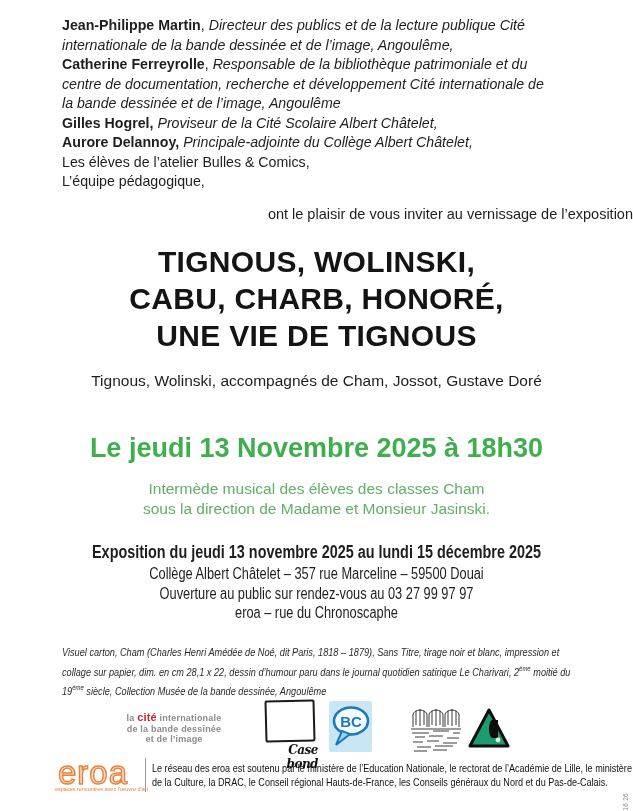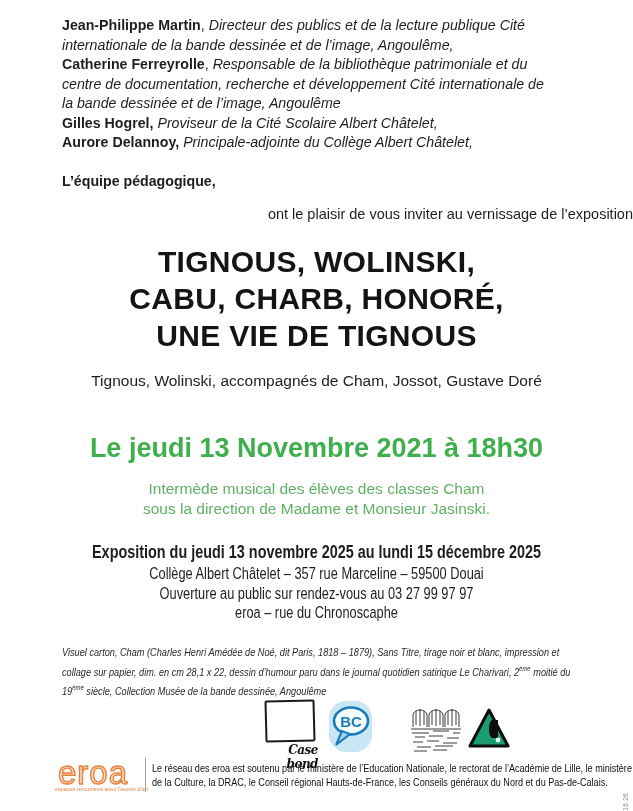--- a/index.html
+++ b/index.html
@@ -6,21 +6,21 @@
   .page{
     position:relative; width:633px; height:811px; margin:0 auto;
     background:#ffffff; overflow:hidden;
     font-family:"Liberation Sans",sans-serif; color:#1e1e1e;
   }
   
   .hosts{position:absolute; left:62px; top:16px; width:486px; font-size:14.2px; line-height:19.5px;}
   .hosts .name{font-weight:bold;}
   .hosts .role{font-style:italic;}
   .hosts .plain{font-weight:normal;}
-  .hosts .team{font-weight:bold;}
+  .hosts .team{font-weight:normal;}
   
   .invite{position:absolute; left:0; top:206px; width:100%; text-align:right; font-size:14.5px;}
   
   .title{position:absolute; left:0; top:243px; width:100%; text-align:center;
          font-weight:bold; font-size:30px; line-height:37px; letter-spacing:.3px; color:#141414;}
   
   .subtitle{position:absolute; left:0; top:370px; width:100%; text-align:center; font-size:15.5px; line-height:22px;}
   
   .date{position:absolute; left:0; top:433px; width:100%; text-align:center; font-weight:bold; font-size:27px;}
   .music{position:absolute; left:0; top:479px; width:100%; text-align:center; font-size:15.5px; line-height:20px;}
@@ -34,21 +34,21 @@
           font-size:10.8px; line-height:15.5px; color:#2a2a2a;}
   .credit .cline{transform:scaleX(.85); transform-origin:0 50%; white-space:nowrap;}
   .credit sup{font-size:7px;}
   
   .logo{position:absolute;}
   .cite-logo{left:126px; top:712px; width:96px; text-align:center; font-size:9px; line-height:10.5px; color:#8b8b8e; font-weight:bold; letter-spacing:.2px;}
   .cite-accent{font-weight:bold; font-size:11px;}
   .casebond{left:262px; top:700px; width:56px; text-align:right;}
   .cb-square{width:46px; height:38px; border:2px solid #1a1a1a; border-radius:2px; margin:0 auto; transform:rotate(-1.5deg); background:#fff;}
   .cb-script{font-family:"DejaVu Serif",serif; font-style:italic; font-weight:bold; font-size:12px; margin-top:1px; letter-spacing:-0.5px; color:#111;}
-  .bc-logo{left:329px; top:701px; width:43px; height:51px; border-radius:17px; display:flex; align-items:center; justify-content:center;}
+  .bc-logo{left:329px; top:701px; width:43px; height:51px; border-radius:2px; display:flex; align-items:center; justify-content:center;}
   .chatelet{left:409px; top:705px; display:flex; align-items:center;}
   
   .footer{position:absolute; left:55px; top:758px; display:flex; align-items:center;}
   .eroa{width:76px; text-align:center;}
   .eroa-word{font-size:33px; line-height:30px; letter-spacing:1px; font-weight:normal;
              color:rgba(232,129,60,.25); -webkit-text-stroke:1.4px #e8813c;}
   .eroa-tag{font-size:5.5px; white-space:nowrap; margin-top:-2px;}
   .fdivider{width:1px; height:34px; background:#9a9a9a; margin:0 6px 0 14px;}
   .ftext{font-size:10.8px; line-height:14.5px; color:#111;}
   .ftext .fline{transform:scaleX(.84); transform-origin:0 50%; white-space:nowrap;}
@@ -59,55 +59,60 @@
 </head>
 <body>
 
 <div class="page">
 
   <div class="hosts">
     <span><span class="name">Jean-Philippe Martin</span><span>, </span><span class="role">Directeur des publics et de la lecture publique Cité internationale de la bande dessinée et de l’image, Angoulême,</span></span><br>
     <span><span class="name">Catherine Ferreyrolle</span><span>, </span><span class="role">Responsable de la bibliothèque patrimoniale et du centre de documentation, recherche et développement Cité internationale de la bande dessinée et de l’image, Angoulême</span></span><br>
     <span><span class="name">Gilles Hogrel,</span> <span class="role">Proviseur de la Cité Scolaire Albert Châtelet,</span></span><br>
     <span><span class="name">Aurore Delannoy,</span> <span class="role">Principale-adjointe du Collège Albert Châtelet,</span></span><br>
-    <br>
+    <span class="plain">Les élèves de l’atelier Bulles &amp; Comics,</span><br>
     <span class="team">L’équipe pédagogique,</span>
   </div>
 
   <div class="invite">ont le plaisir de vous inviter au vernissage de l’exposition</div>
 
   <div class="title">
     <div>TIGNOUS, WOLINSKI,</div>
     <div>CABU, CHARB, HONORÉ,</div>
     <div>UNE VIE DE TIGNOUS</div>
   </div>
 
   <div class="subtitle">
     <div>Tignous, Wolinski, accompagnés de Cham, Jossot, Gustave Doré</div>
   </div>
 
-  <div class="date" style="color:#3fae4c;">Le jeudi 13 Novembre 2021 à 18h30</div>
+  <div class="date" style="color:#3fae4c;">Le jeudi 13 Novembre 2025 à 18h30</div>
   <div class="music" style="color:#5fb164;">
     <div>Intermède musical des élèves des classes Cham</div>
     <div>sous la direction de Madame et Monsieur Jasinski.</div>
   </div>
 
   <div class="expo">
     <div class="expo-dates cond">Exposition du jeudi 13 novembre 2025 au lundi 15 décembre 2025</div>
     <div class="expo-line cond">Collège Albert Châtelet – 357 rue Marceline – 59500 Douai</div>
     <div class="expo-line cond">Ouverture au public sur rendez-vous au 03 27 99 97 97</div>
     <div class="expo-line cond">eroa – rue du Chronoscaphe</div>
   </div>
 
   <div class="credit">
     <div class="cline">Visuel carton, Cham (Charles Henri Amédée de Noé, dit Paris, 1818 – 1879), Sans Titre, tirage noir et blanc, impression et</div>
     <div class="cline"><span>collage sur papier, dim. en cm 28,1 x 22, dessin d’humour paru dans le journal quotidien satirique Le Charivari, 2</span><sup>ème</sup><span> moitié du</span></div>
     <div class="cline"><span>19</span><sup>ème</sup><span> siècle, Collection Musée de la bande dessinée, Angoulême</span></div>
   </div>
 
+  <div class="logo cite-logo">
+    <div><span>la </span><span class="cite-accent" style="color:#c5282f;">cité</span><span> internationale</span></div>
+    <div>de la bande dessinée</div>
+    <div>et de l’image</div>
+  </div>
 
   <div class="logo casebond">
     <div class="cb-square"></div>
     <div class="cb-script">Case bond</div>
   </div>
 
   <div class="logo bc-logo" style="background:#c9e6f4;">
     <svg width="43" height="51" viewBox="0 0 43 51">
       <ellipse cx="22" cy="20" rx="17" ry="13.5" fill="#f4fbff" stroke="#1a7ab8" stroke-width="2.6"></ellipse>
       <path d="M13 30 L7 44 L21 33 Z" fill="#9fd4ee" stroke="#1a7ab8" stroke-width="2"></path>

